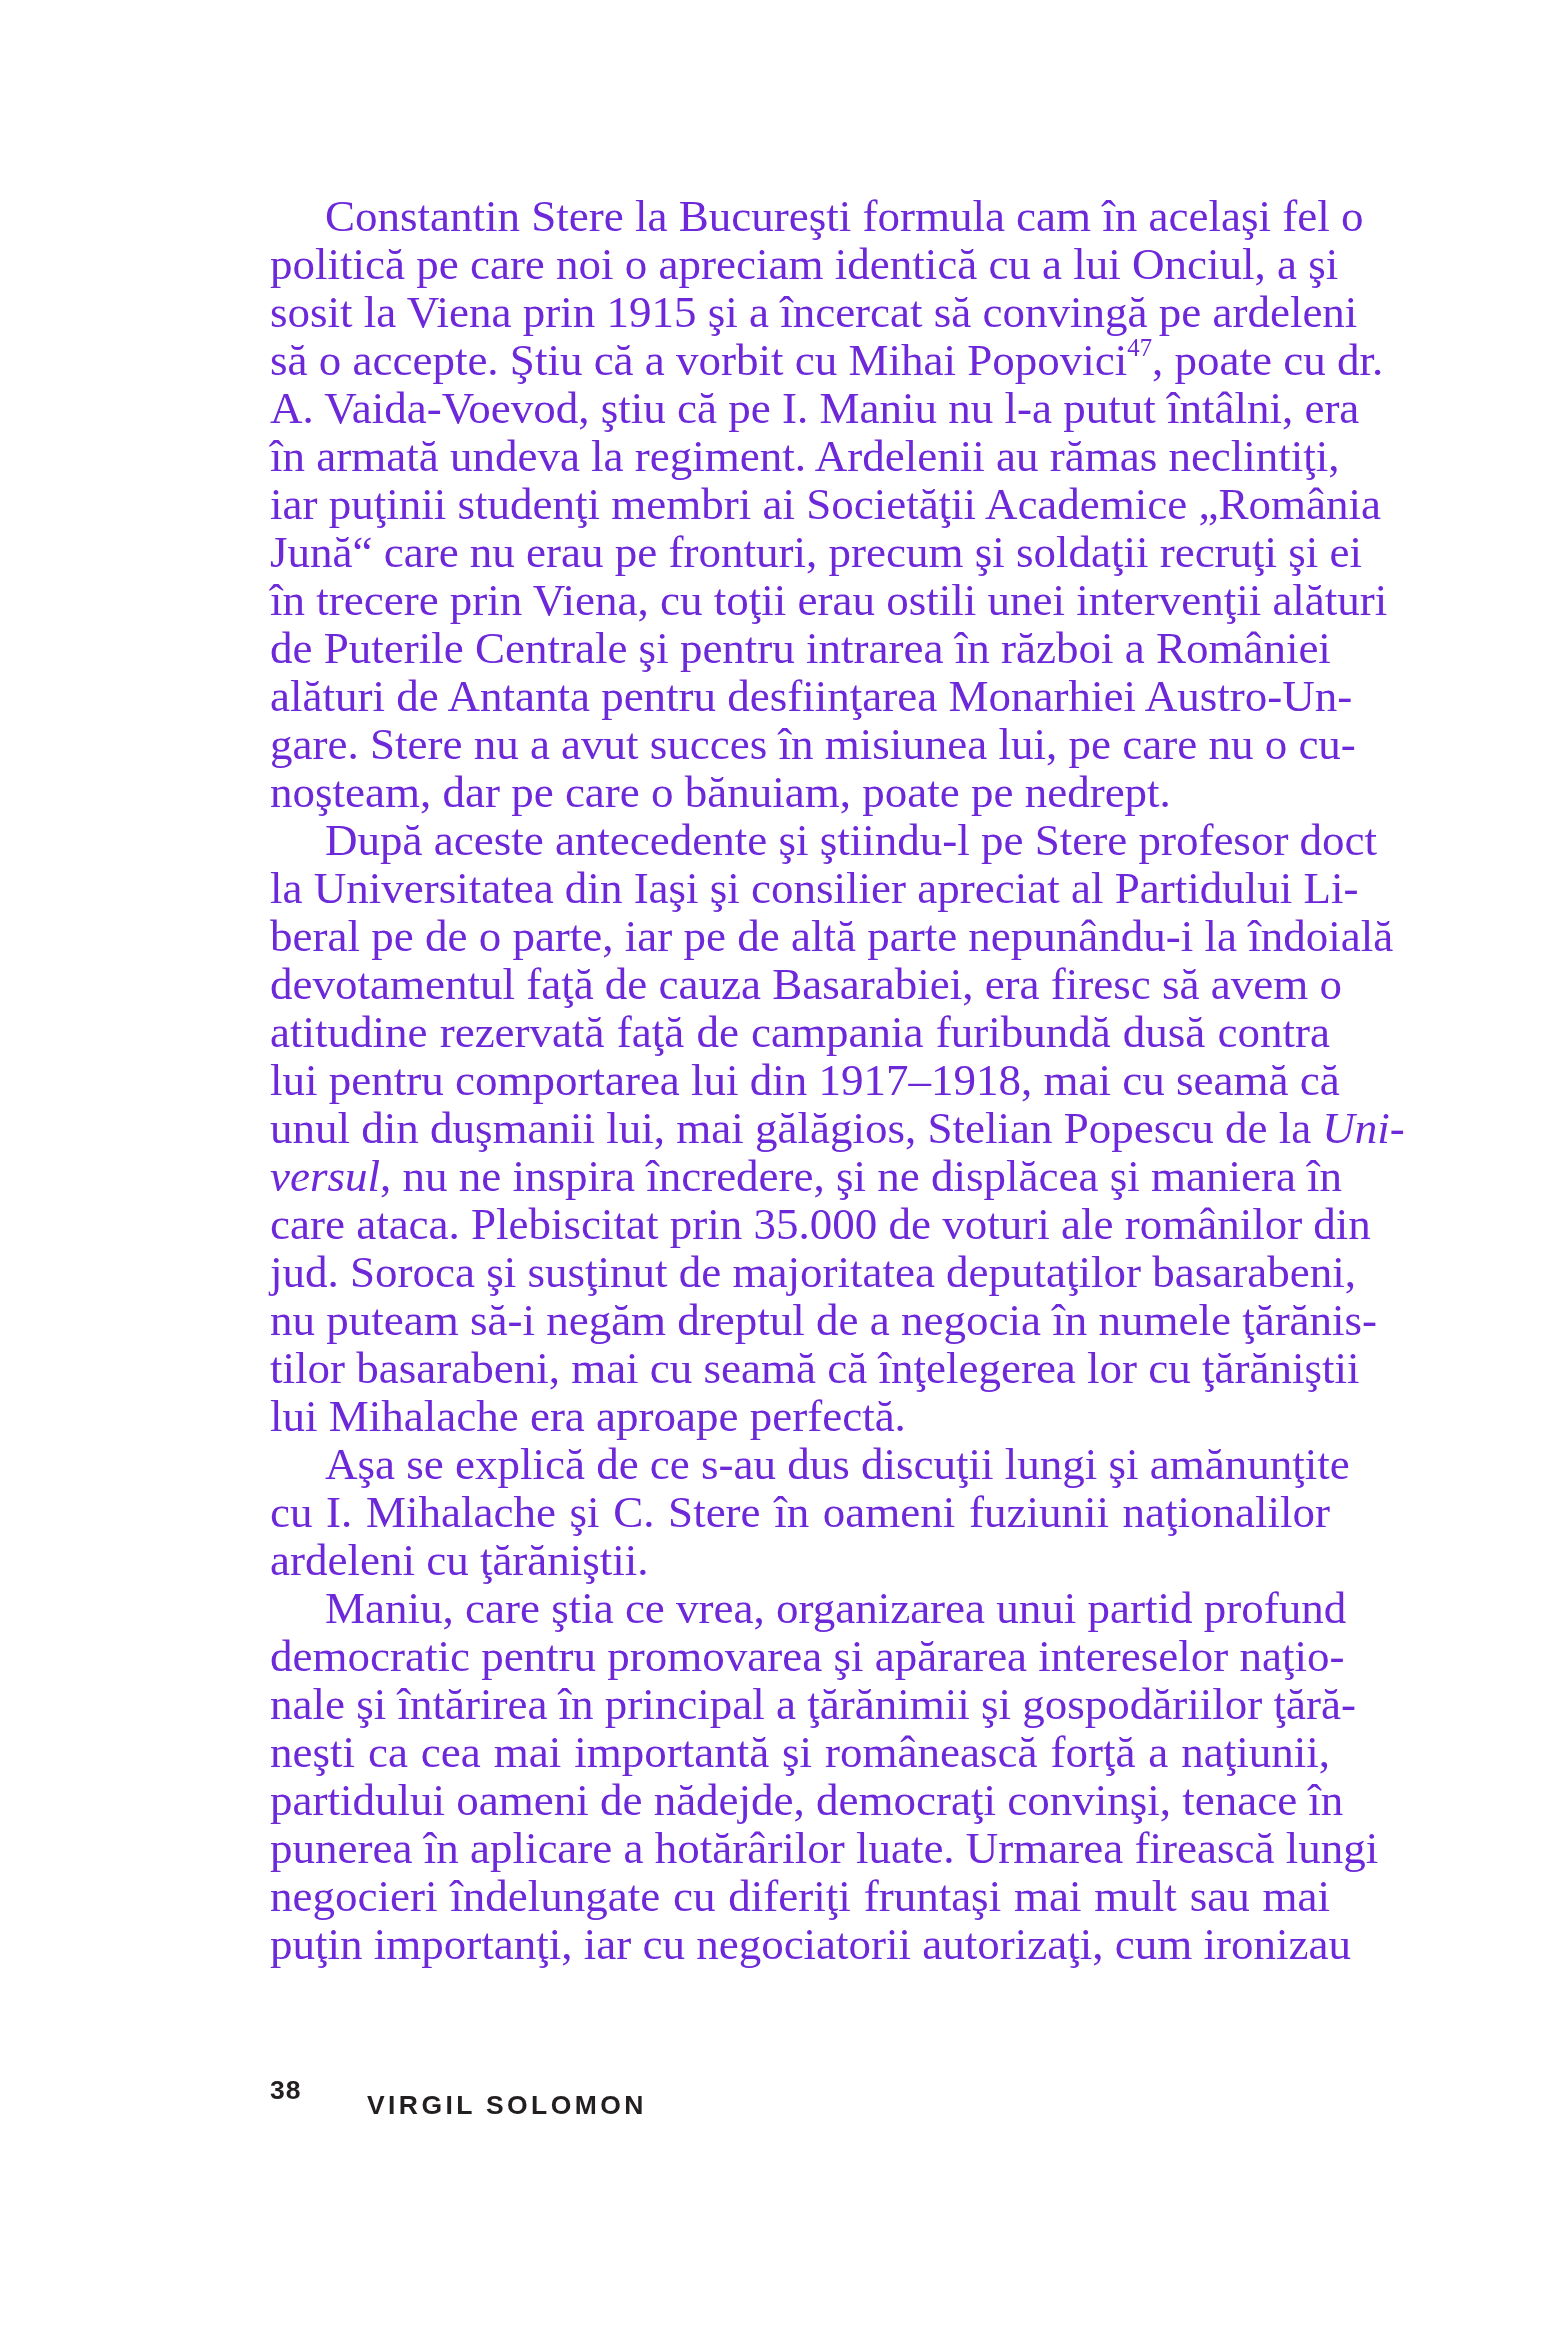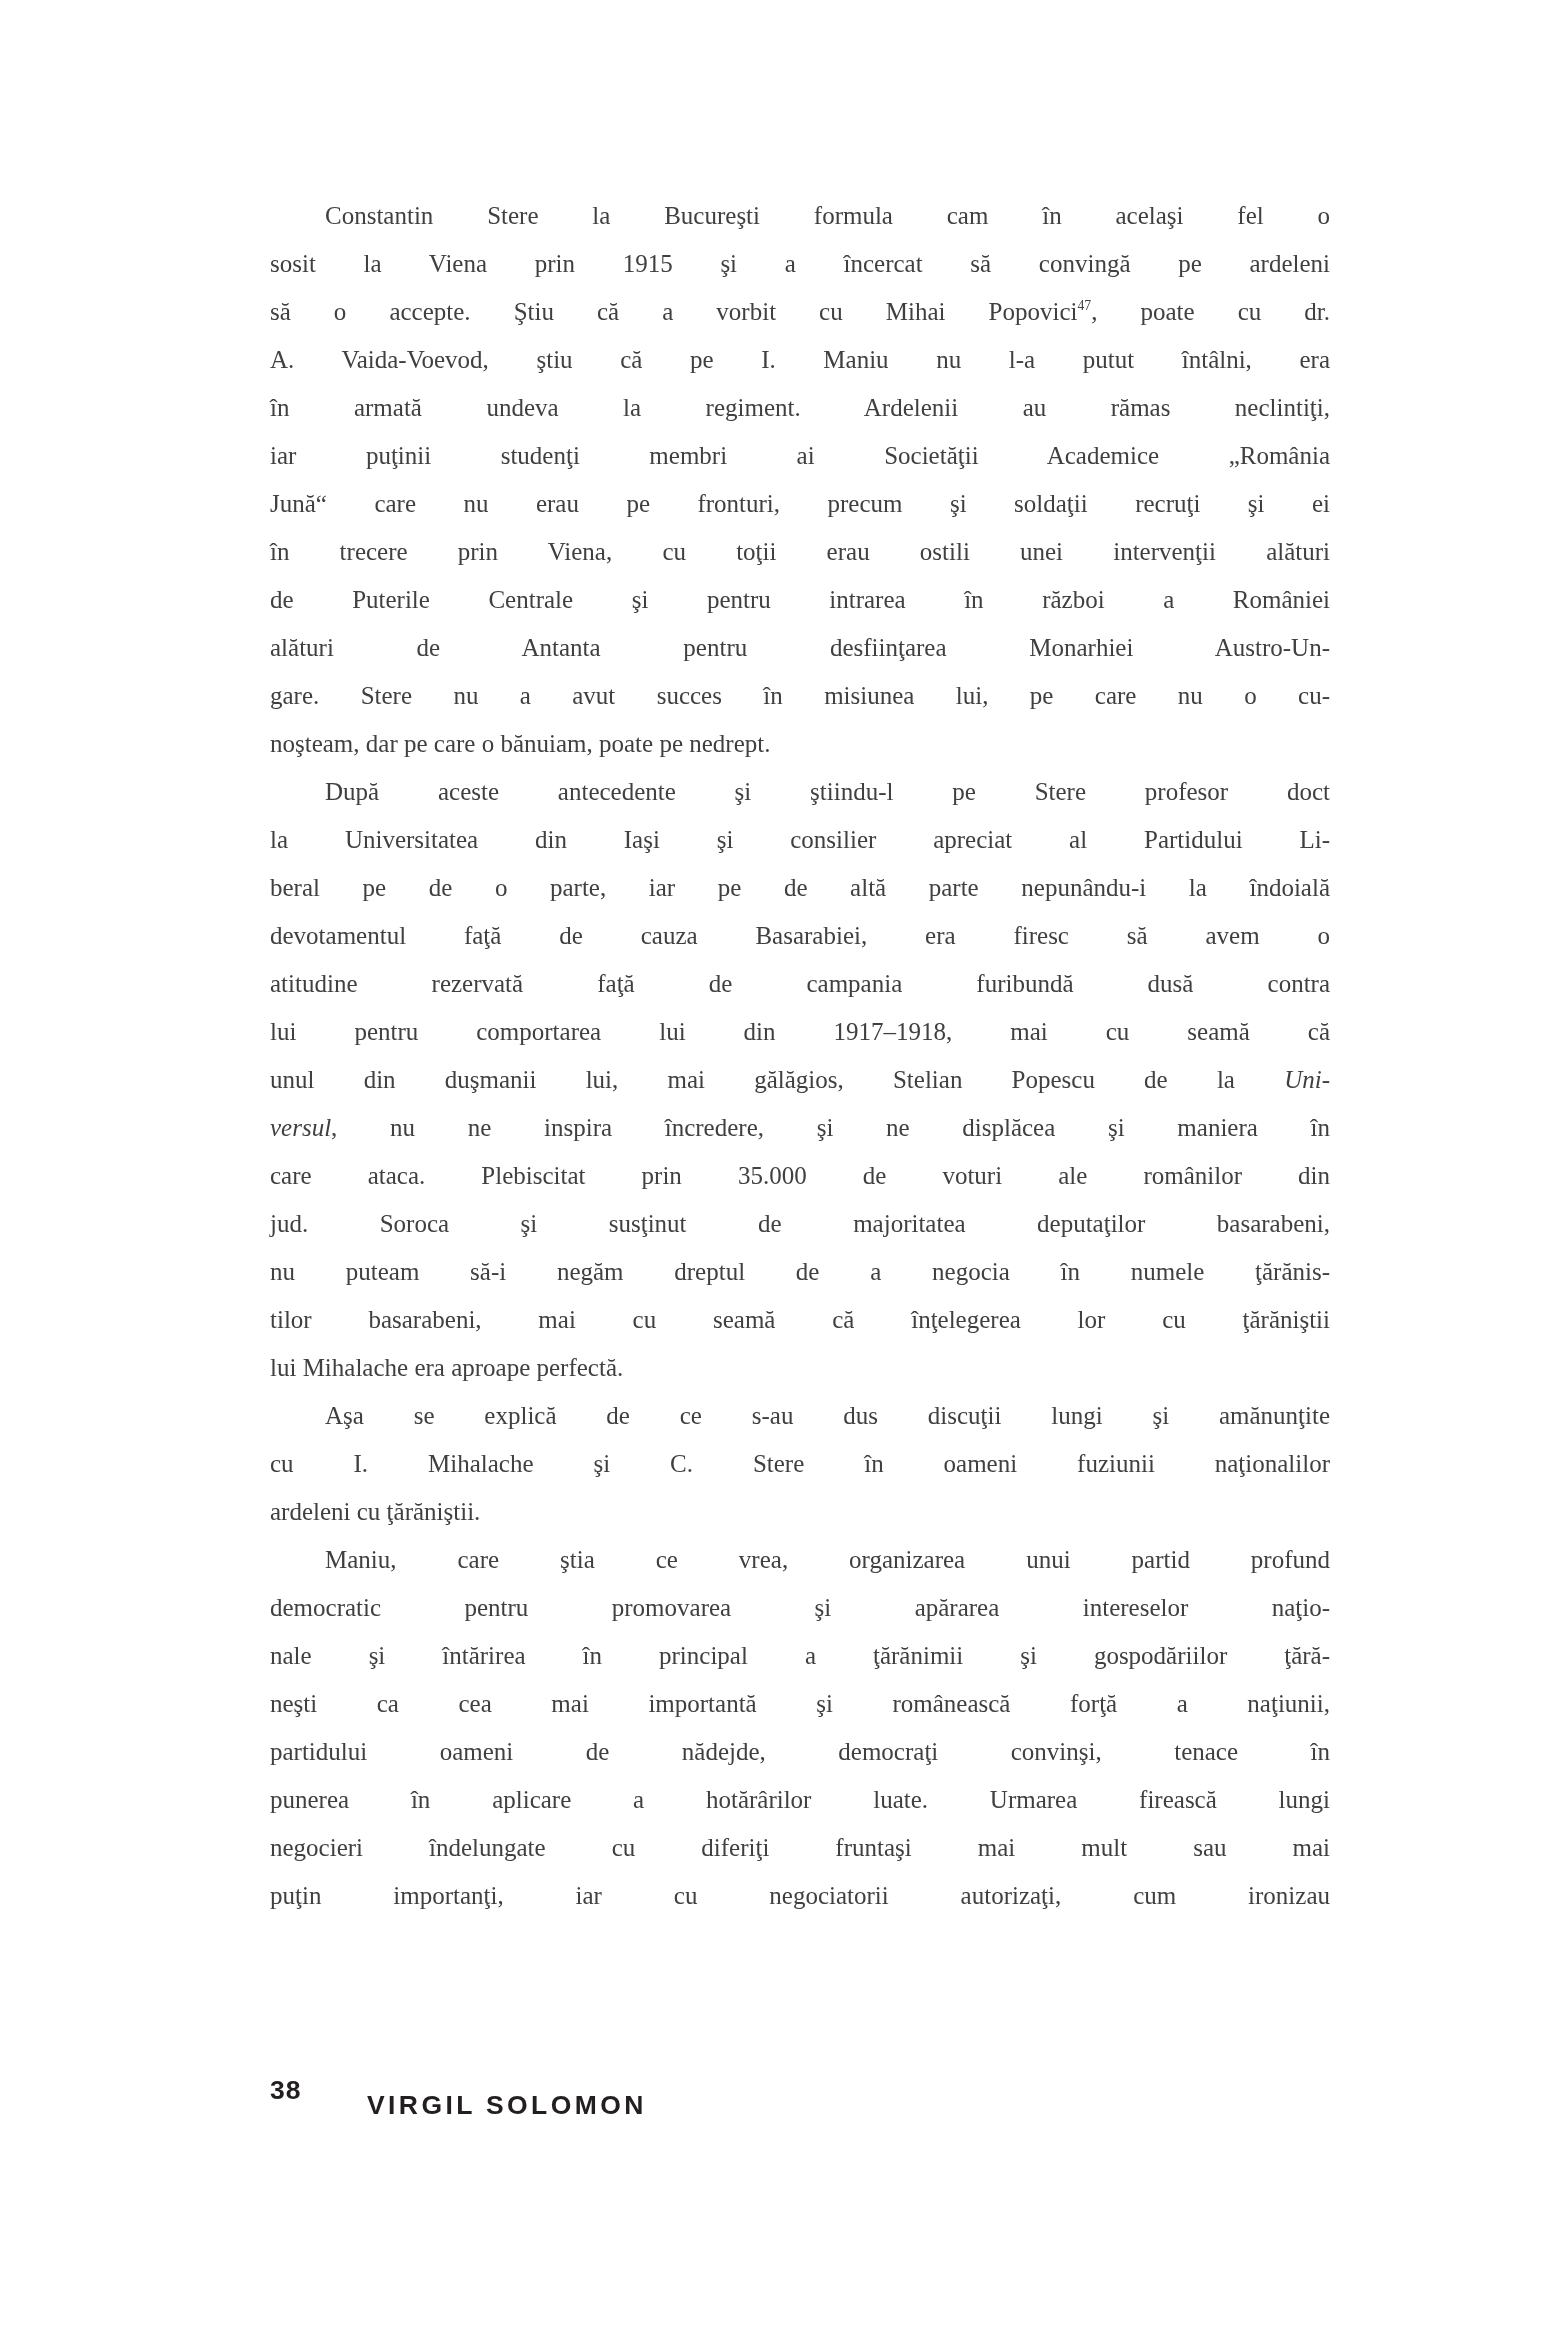--- a/index.html
+++ b/index.html
@@ -4,23 +4,23 @@
 <style>
   html, body { margin: 0; padding: 0; background: #ffffff; }
   body { width: 1565px; height: 2347px; position: relative; overflow: hidden; }
   .page { position: absolute; left: 0; top: 0; width: 1565px; height: 2347px; background: #fff; }
   .body-text {
     position: absolute;
     left: 270px;
     top: 192px;
     width: 1060px;
     font-family: "Liberation Serif", "DejaVu Serif", serif;
-    font-size: 25px;
+    font-size: 45px;
     line-height: 48px;
-    color: #404040;
+    color: #6d28d9;
   }
   .line {
     display: block;
     white-space: nowrap;
     text-align: justify;
     text-align-last: justify;
     height: 48px;
     overflow: visible;
   }
   .line.indent { padding-left: 55px; }
@@ -41,20 +41,21 @@
   }
   .footer .page-number { position: absolute; left: 0; top: 0; letter-spacing: 0.9px; text-align: right; }
   .footer .running-head { position: absolute; left: 97px; top: 15px; letter-spacing: 3.4px; }
 </style>
 </head>
 <body>
 
 <div class="page">
   <div class="body-text">
     <span class="line indent">Constantin Stere la Bucureşti formula cam în acelaşi fel o</span>
+    <span class="line">politică pe care noi o apreciam identică cu a lui Onciul, a şi</span>
     <span class="line">sosit la Viena prin 1915 şi a încercat să convingă pe ardeleni</span>
     <span class="line"><span>să o accepte. Ştiu că a vorbit cu Mihai Popovici</span><sup class="fn">47</sup><span>, poate cu dr.</span></span>
     <span class="line">A. Vaida-Voevod, ştiu că pe I. Maniu nu l-a putut întâlni, era</span>
     <span class="line">în armată undeva la regiment. Ardelenii au rămas neclintiţi,</span>
     <span class="line">iar puţinii studenţi membri ai Societăţii Academice „România</span>
     <span class="line">Jună“ care nu erau pe fronturi, precum şi soldaţii recruţi şi ei</span>
     <span class="line">în trecere prin Viena, cu toţii erau ostili unei intervenţii alături</span>
     <span class="line">de Puterile Centrale şi pentru intrarea în război a României</span>
     <span class="line">alături de Antanta pentru desfiinţarea Monarhiei Austro-Un-</span>
     <span class="line">gare. Stere nu a avut succes în misiunea lui, pe care nu o cu-</span>

